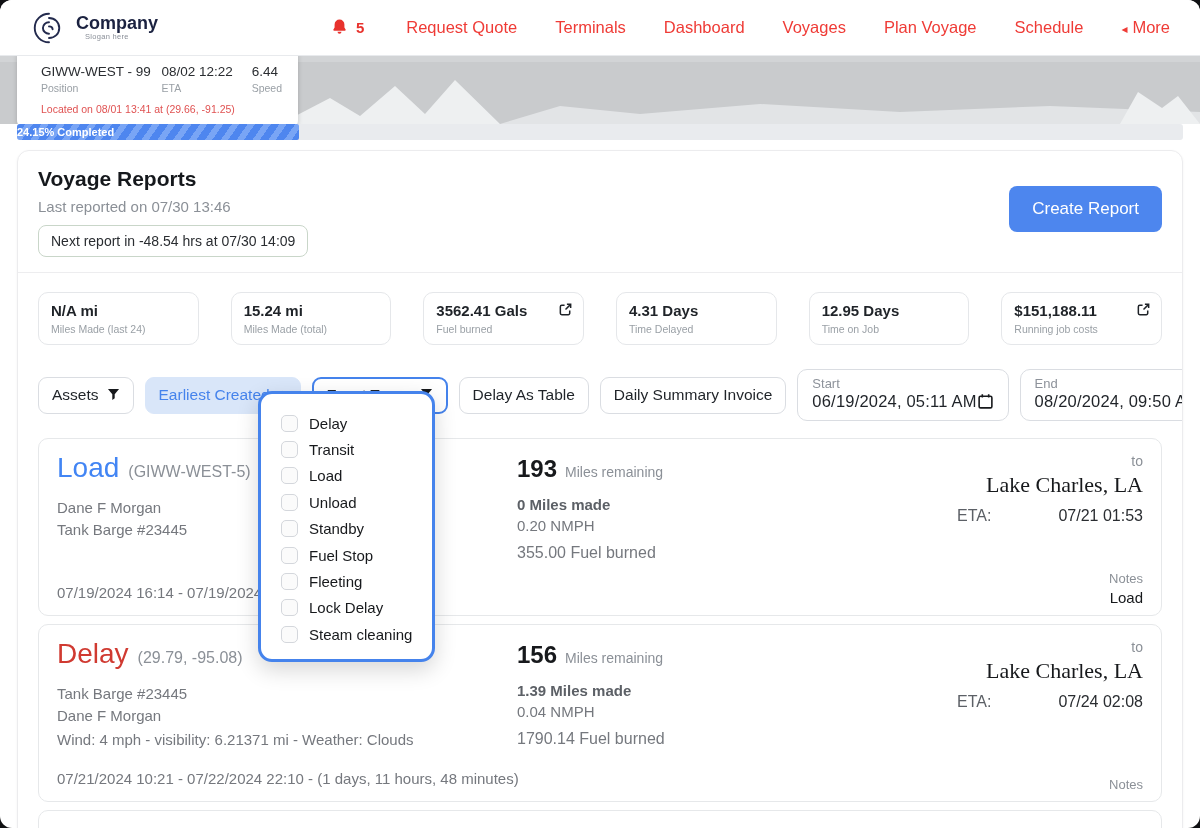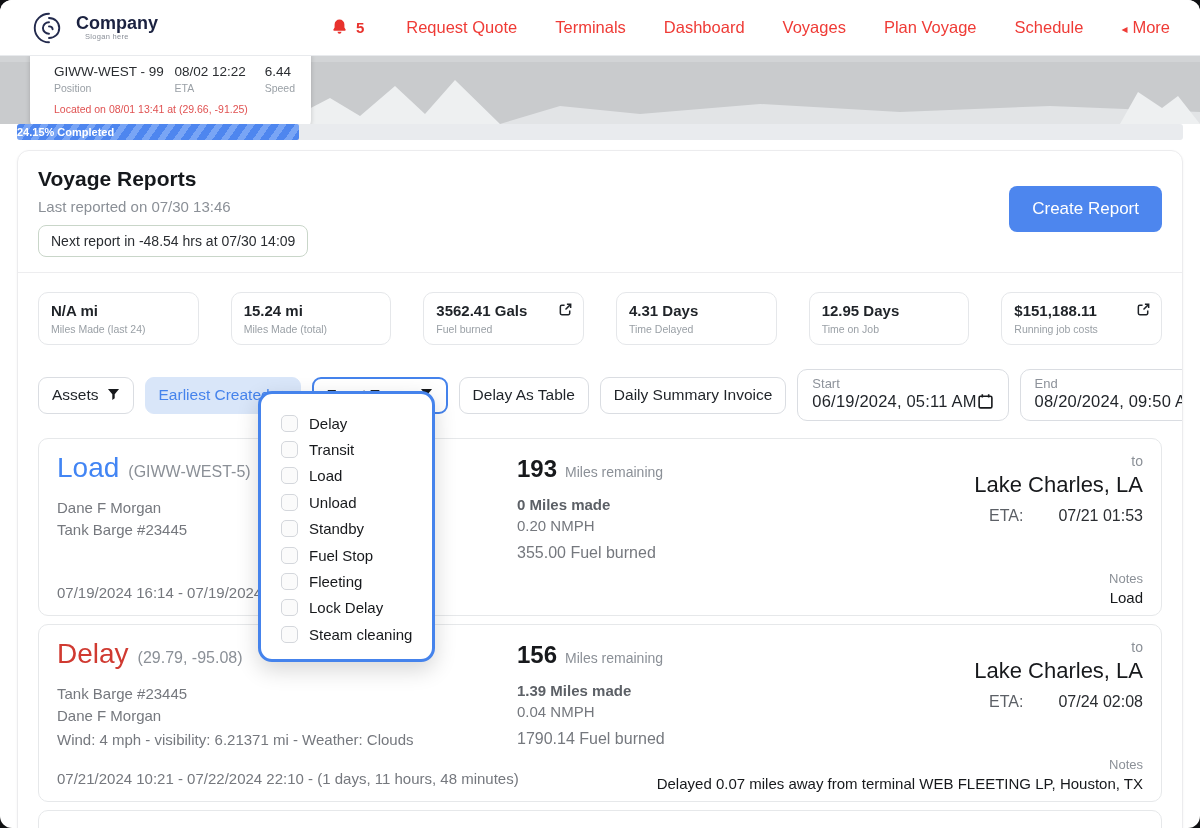--- a/index.html
+++ b/index.html
@@ -22,21 +22,21 @@
 
   
   .map{ position:relative; height:68px; background:#c9cbcd; overflow:hidden; }
   .map svg.terrain{ position:absolute; inset:0; }
   .gmap-logo{ position:absolute; left:62px; bottom:3px; color:#a2a6aa; font-size:13px;
               font-weight:700; letter-spacing:.4px; }
   .attribution{ position:absolute; right:0; bottom:0; display:flex; font-size:10px; color:#222; }
   .attribution span{ background:rgba(246,247,248,.88); padding:2px 8px; border-left:1px solid #d9dadd; white-space:nowrap; }
 
   
-  .vessel-card{ position:absolute; left:30px; top:-2px; width:281px; height:76px; background:#fff;
+  .vessel-card{ position:absolute; left:17px; top:-2px; width:281px; height:76px; background:#fff;
                 border-radius:0 0 10px 10px; box-shadow:0 1px 5px rgba(0,0,0,.18);
                 padding:10px 16px 0 24px; z-index:4; }
   .vc-cols{ display:flex; }
   .vc-col1{ width:123px; } .vc-col2{ width:92px; }
   .vc-value{ font-size:13.5px; color:#2a2d31; white-space:nowrap; }
   .vc-label{ font-size:10.5px; color:#9aa0a6; margin-top:3px; }
   .vc-located{ margin-top:9px; font-size:10.5px; color:#e05252; white-space:nowrap; }
 
   
   .progress-track{ margin:0 17px; height:16px; background:#e9ebee; border-radius:3px; position:relative; }
@@ -94,23 +94,23 @@
   .ev-daterange{ margin-top:auto; font-size:15px; color:#75787e; padding-bottom:2px; white-space:nowrap; }
   .ev-mid{ padding-top:3px; }
   .ev-miles-row{ display:flex; align-items:baseline; gap:8px; }
   .ev-miles{ font-size:24px; font-weight:700; color:#17191c; }
   .ev-miles-label{ font-size:14px; color:#8b9097; }
   .ev-made{ margin-top:13px; font-size:15px; font-weight:700; color:#5c6066; }
   .ev-nmph{ margin-top:4px; font-size:15px; color:#75787e; }
   .ev-fuel{ margin-top:10px; font-size:16px; color:#75787e; }
   .ev-right{ text-align:right; padding-top:1px; }
   .ev-to{ font-size:14px; color:#8b9097; }
-  .ev-dest{ font-size:22px; color:#17191c; margin-top:3px; white-space:nowrap; }
+  .ev-dest{ font-size:22px; color:#17191c; margin-top:3px; white-space:nowrap;font-family:Liberation Serif, serif; }
   .ev-eta-row{ display:flex; justify-content:space-between; width:186px; margin-left:auto; margin-top:9px; }
-  .ev-eta-label{ font-size:16px; color:#5c6066;margin-left:32px; }
+  .ev-eta-label{ font-size:16px; color:#5c6066; }
   .ev-eta-value{ font-size:16px; color:#2a2d31; }
   .ev-notes{ position:absolute; right:18px; bottom:9px; text-align:right; }
   .ev-notes-label{ font-size:13px; color:#8b9097; }
   .ev-notes-value{ font-size:15px; color:#17191c; margin-top:3px; white-space:nowrap; }
 
   
   .dropdown{ position:absolute; left:258px; top:391px; width:177px; height:271px; background:#fff;
              border:3px solid #4583ec; border-radius:14px; box-shadow:0 8px 22px rgba(0,0,0,.16);
              padding:16px 0 0 20px; z-index:20; }
   .dd-item{ display:flex; align-items:center; gap:11px; height:26.4px; cursor:pointer; }
@@ -352,21 +352,20 @@
         <div class="ev-right">
           <div class="ev-to">to</div>
           <div class="ev-dest">Lake Charles, LA</div>
           <div class="ev-eta-row">
             <span class="ev-eta-label">ETA:</span>
             <span class="ev-eta-value">07/24 02:08</span>
           </div>
         </div>
         <div class="ev-notes">
           <div class="ev-notes-label">Notes</div>
-          <div class="ev-notes-value">Delayed 0.07 miles away from terminal WEB FLEETING LP, Houston, TX</div>
         </div>
       </div>
 
       <div class="event-card">
         <div class="ev-left">
           <div class="ev-heading">
             <span class="ev-type transit">Transit</span>
 
           </div>
         </div>

